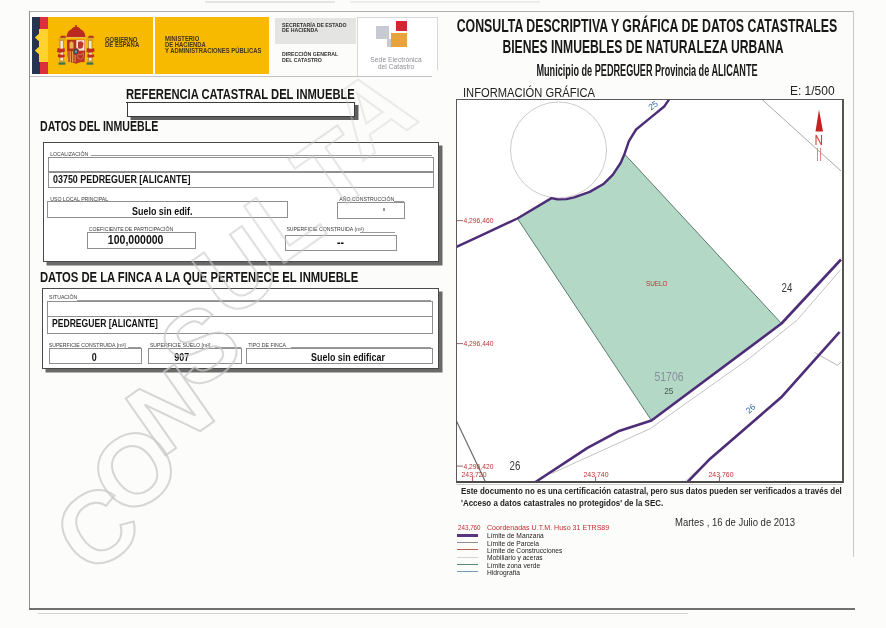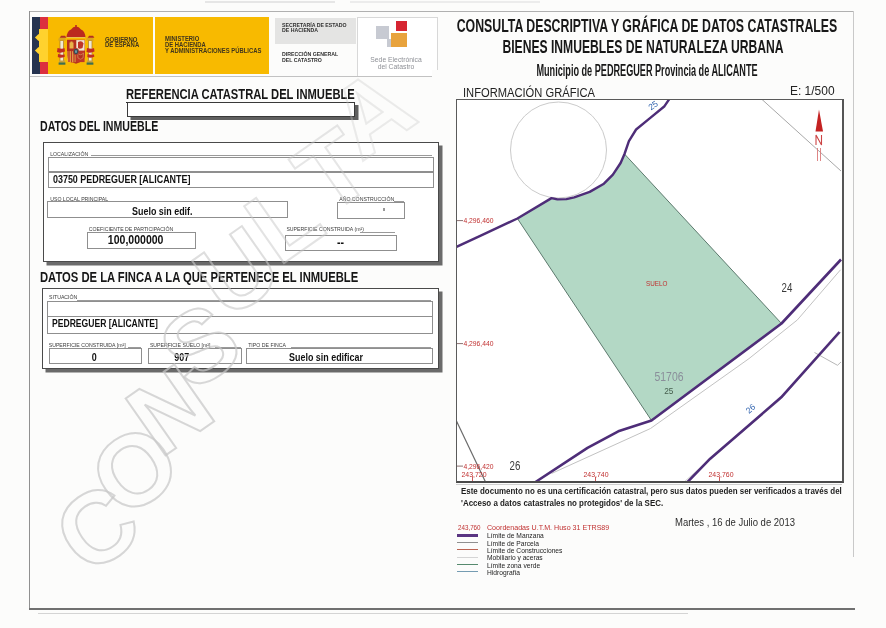--- a/index.html
+++ b/index.html
@@ -211,21 +211,21 @@
 <div class="ibox" style="left:48.7px;top:348.4px;width:91px;height:13.9px;"></div>
 
 <div class="bval cwrap" style="left:48.7px;top:349.8px;width:91px;--sx:.77;"><span>0</span></div>
 
 <div class="ibox" style="left:148px;top:348.4px;width:92px;height:13.9px;"></div>
 
 <div class="bval cwrap" style="left:136px;top:349.8px;width:92px;--sx:.77;"><span>907</span></div>
 
 <div class="ibox" style="left:246.4px;top:348.4px;width:184.5px;height:13.9px;"></div>
 
-<div class="bval cwrap" style="left:233px;top:349.8px;width:185px;--sx:.77;"><span>Suelo sin edificar</span></div>
+<div class="bval cwrap" style="left:255px;top:349.8px;width:185px;--sx:.77;"><span>Suelo sin edificar</span></div>
 
 <div class="abs" style="left:455.5px;top:98.5px;width:385px;height:381px;background:#fff;z-index:20;
      border-top:1px solid #5a5a5a;border-left:1px solid #5a5a5a;border-right:2px solid #555;border-bottom:2px solid #4a4a4a;box-sizing:content-box;"></div>
 <svg class="abs" style="left:456.5px;top:99.5px;z-index:21;font-family:'Liberation Sans',sans-serif;" width="385" height="381" viewBox="0 0 385 381">
 
   <circle cx="101.5" cy="50" r="48" fill="none" stroke="#cbcbcb" stroke-width="1"></circle>
 
   <path d="M167.5 54 L163.6 63 155.9 74.6 146.9 83.7 132.7 91.9 117.2 97.3 109.4 99.1 100.4 99.4 94.5 98.1 60.4 118.5 194.5 320.5 324.5 223.5 Z" fill="#b3d8c5" stroke="none"></path>
 
   <path d="M167.5 54 L324.5 223.5" stroke="#5d7a6e" stroke-width="1"></path>

